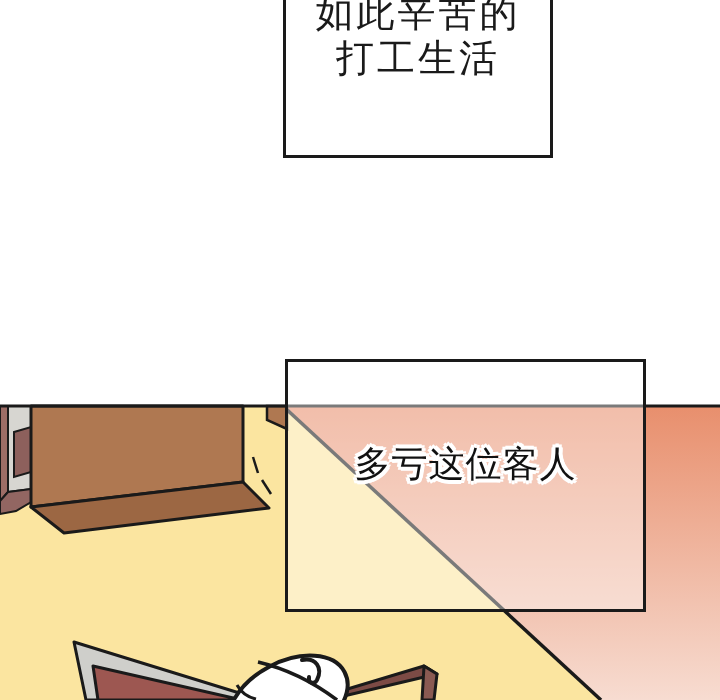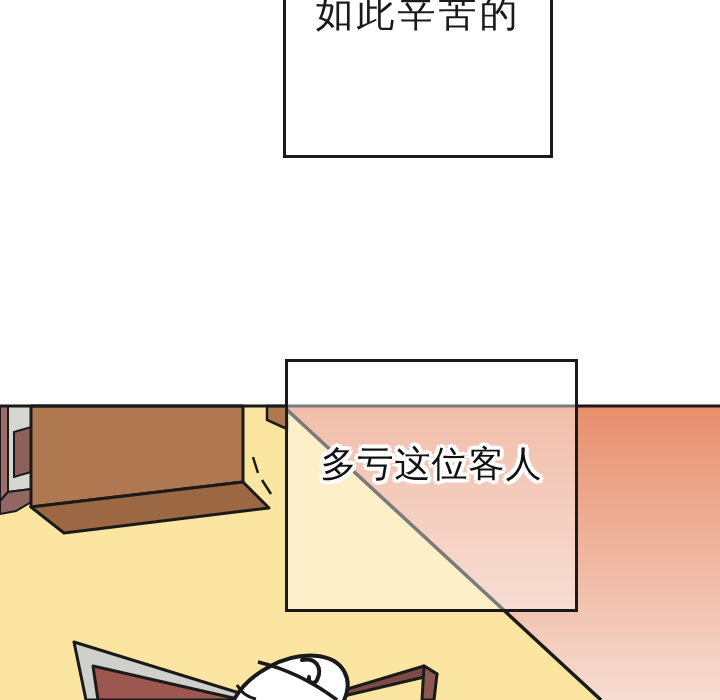--- a/index.html
+++ b/index.html
@@ -4,21 +4,21 @@
 <style>
   html,body{margin:0;padding:0;background:#fff;}
   body{width:720px;height:700px;position:relative;overflow:hidden;
        font-family:"Liberation Sans","DejaVu Sans",sans-serif;}
   #scene-svg{position:absolute;left:0;top:0;}
   .caption-box{position:absolute;box-sizing:border-box;border:3px solid #1a1a1a;
                display:flex;flex-direction:column;align-items:center;}
   #caption-top{left:283px;top:-12px;width:270px;height:170px;background:#ffffff;}
   #caption-top .cap-line{font-size:38px;line-height:45px;letter-spacing:3px;
                color:#1a1a1a;white-space:nowrap;}
-  #caption-mid{left:285px;top:359px;width:293px;height:253px;
+  #caption-mid{left:285px;top:359px;width:361px;height:253px;
                background:rgba(255,255,255,0.42);padding-top:78px;}
   #caption-mid .cap-line{font-size:36px;line-height:47px;letter-spacing:1px;
                color:#111;white-space:nowrap;
                text-shadow:-3px -3px 0 #fff,3px -3px 0 #fff,-3px 3px 0 #fff,3px 3px 0 #fff,
                            -3px 0 0 #fff,3px 0 0 #fff,0 -3px 0 #fff,0 3px 0 #fff,
                            -4px 0 0 #fff,4px 0 0 #fff,0 4px 0 #fff,0 -4px 0 #fff;}
 </style>
 </head>
 <body>
 
@@ -59,17 +59,18 @@
   </g>
   <path d="M 258,662 Q 300,672 337,700" fill="none" stroke="#1a1a1a" stroke-width="3.5"></path>
   <path d="M 237,685 Q 243,696 256,699" fill="none" stroke="#1a1a1a" stroke-width="3"></path>
   <path d="M 302,660 C 316,657 323,668 317,680 C 314,685 308,683 309,677" fill="none" stroke="#1a1a1a" stroke-width="4" stroke-linecap="round"></path>
 
   <line x1="0" y1="406" x2="720" y2="406" stroke="#1a1a1a" stroke-width="3"></line>
 </svg>
 
 <div class="caption-box" id="caption-top">
   <div class="cap-line">如此辛苦的</div>
+  <div class="cap-line">打工生活</div>
 </div>
 
 <div class="caption-box" id="caption-mid">
   <div class="cap-line">多亏这位客人</div>
 </div>
 
 </body></html>

